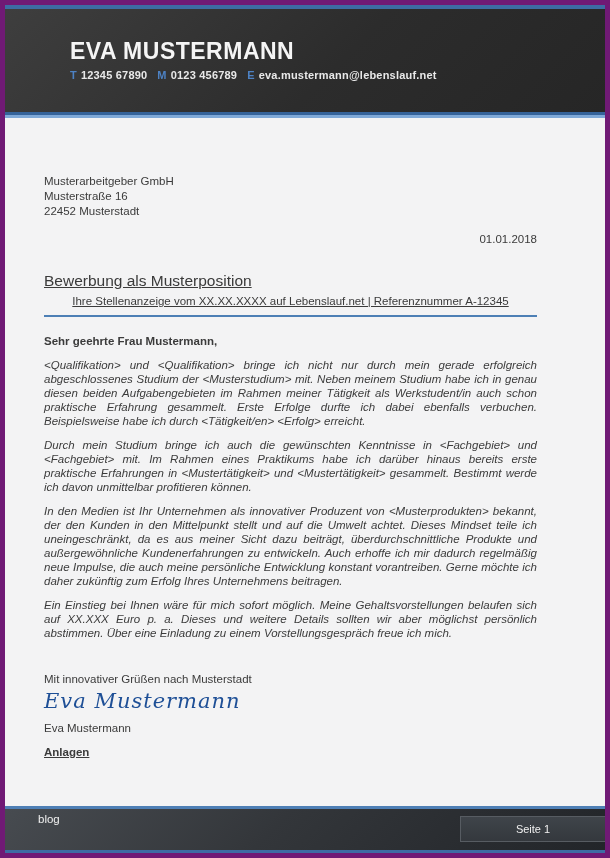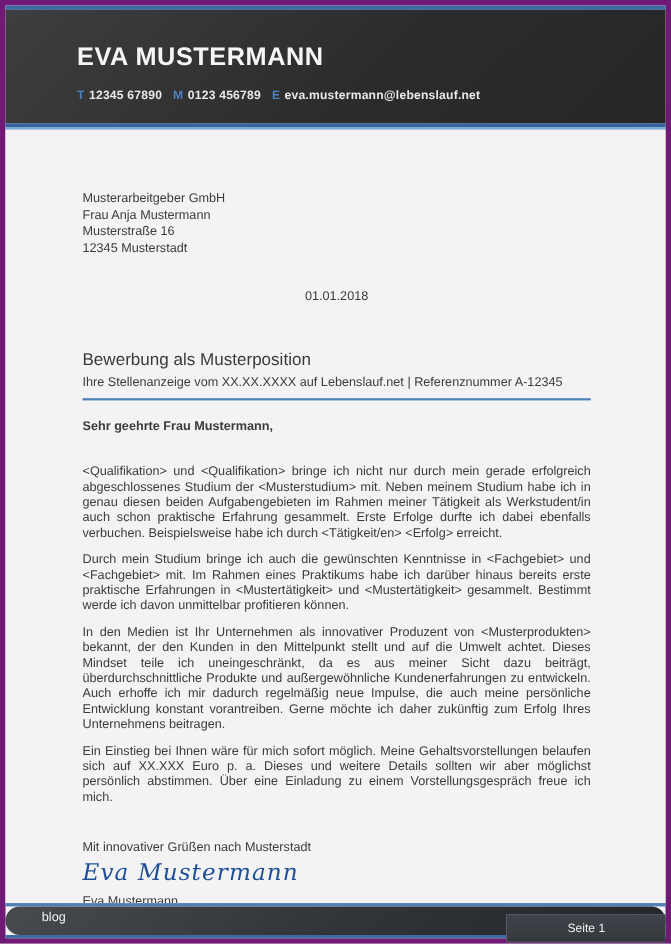--- a/index.html
+++ b/index.html
@@ -26,71 +26,70 @@
     box-sizing: content-box;
   }
   .header-name {
     color: #f5f5f5;
     font-size: 23px;
     font-weight: bold;
     letter-spacing: 0.5px;
     line-height: 24px;
   }
   .header-contact {
-    margin-top: 18px;
+    margin-top: 6px;
     font-size: 11px;
     font-weight: bold;
     color: #e9e9e9;
     letter-spacing: 0.2px;
   }
   .header-contact .clabel { color: #4d82c4; margin-right: 4px; }
   .header-contact .cvalue { margin-right: 10px; }
   .header-divider {
     height: 6px; flex: 0 0 auto;
     background: linear-gradient(180deg, #35639a 0%, #35639a 50%, #7fa9d8 50%, #7fa9d8 100%);
   }
   
   .body-area {
     flex: 1 1 auto;
     background: #f3f3f4;
-    padding: 56px 68px 0 70px;
+    padding: 56px 68px 0 39px;
     color: #3b3b3b;
     font-size: 11.5px;
     line-height: 15px;
     overflow: hidden;
   }
   .recipient div { line-height: 15px; }
-  .date-line { text-align: center; margin-top: 29px; }
-  .subject-block { margin-top: 41px; }
+  .date-line { text-align: right; margin-top: 13px; }
+  .subject-block { margin-top: 25px; text-decoration: underline; }
   .subject-title { font-size: 15.5px; line-height: 18px; color: #3a3a3a; }
-  .subject-sub { margin-top: 4px; font-size: 11.5px; }
+  .subject-sub { margin-top: 4px; font-size: 11.5px; text-align: center; }
   .subject-rule { margin-top: 6px; height: 2px; background: #4d7fb5; }
   .salutation { margin-top: 17px; font-weight: bold; }
-  .letter-par { margin: 26px 0 0 0; text-align: justify; line-height: 14px; }
+  .letter-par { margin: 9px 0 0 0; text-align: justify; line-height: 14px; font-style: italic; }
   .letter-par + .letter-par { margin-top: 10px; }
   .closing { margin-top: 32px; }
   .signature {
     margin-top: 7px;
     font-family: "DejaVu Serif", serif;
     font-style: italic;
     font-size: 21px;
     color: #1e4f96;
     letter-spacing: 1px;
   }
   .signer { margin-top: 12px; }
   .attachments { margin-top: 9px; font-weight: bold; }
   .attachments a { color: #3b3b3b; text-decoration: underline; }
   
   .footer-divider-top { height: 3px; background: #4e7fb5; flex: 0 0 auto; }
   .footer {
     flex: 0 0 auto;
-    height: 26px;
+    height: 41px;
     background: linear-gradient(135deg, #474b50 0%, #33363a 45%, #222529 100%);
     position: relative;
-    border-radius: 15px;
   }
   .footer-blog {
     position: absolute; left: 33px; top: 4px;
     color: #f0f0f0; font-size: 11.5px;
   }
   .page-box {
     position: absolute; right: 0; top: 7px;
     width: 145px; height: 26px;
     background: linear-gradient(180deg, #3f444a 0%, #34383d 100%);
     border: 1px solid #575c62;
@@ -114,23 +113,22 @@
       <span class="clabel">T</span><span class="cvalue">12345 67890</span><span class="clabel">M</span><span class="cvalue">0123 456789</span><span class="clabel">E</span><span class="cvalue">eva.mustermann@lebenslauf.net</span>
     </div>
   </div>
 
   <div class="header-divider"></div>
 
   <div class="body-area">
 
     <div class="recipient">
       <div>Musterarbeitgeber GmbH</div>
-      <div>Frau Anja Mustermann</div>
       <div>Musterstraße 16</div>
-      <div>12345 Musterstadt</div>
+      <div>22452 Musterstadt</div>
     </div>
 
     <div class="date-line">01.01.2018</div>
 
     <div class="subject-block">
       <div class="subject-title">Bewerbung als Musterposition</div>
       <div class="subject-sub">Ihre Stellenanzeige vom XX.XX.XXXX auf Lebenslauf.net | Referenznummer A-12345</div>
       <div class="subject-rule"></div>
     </div>
 

